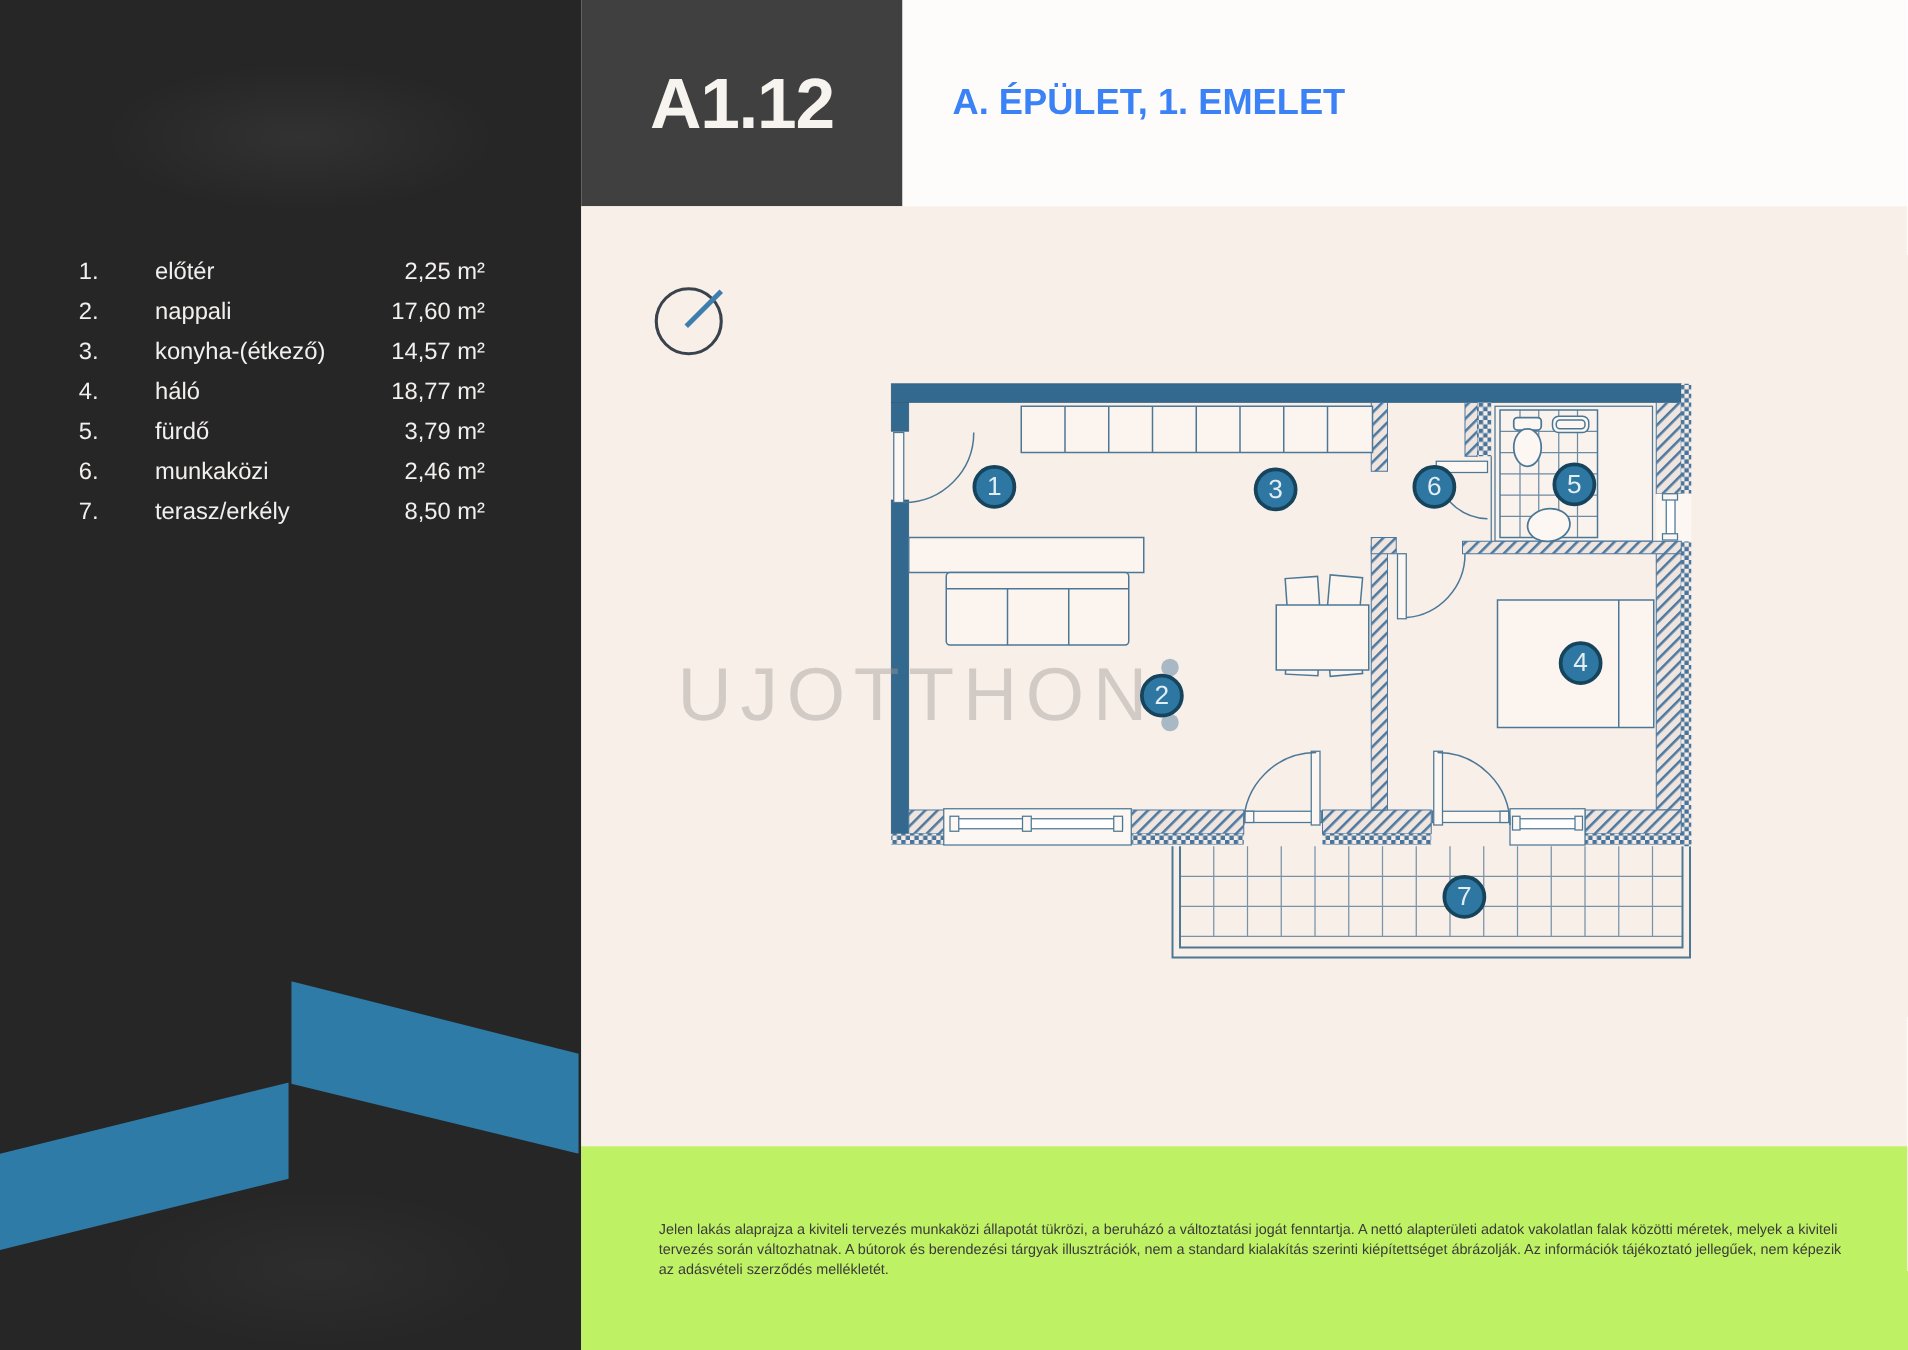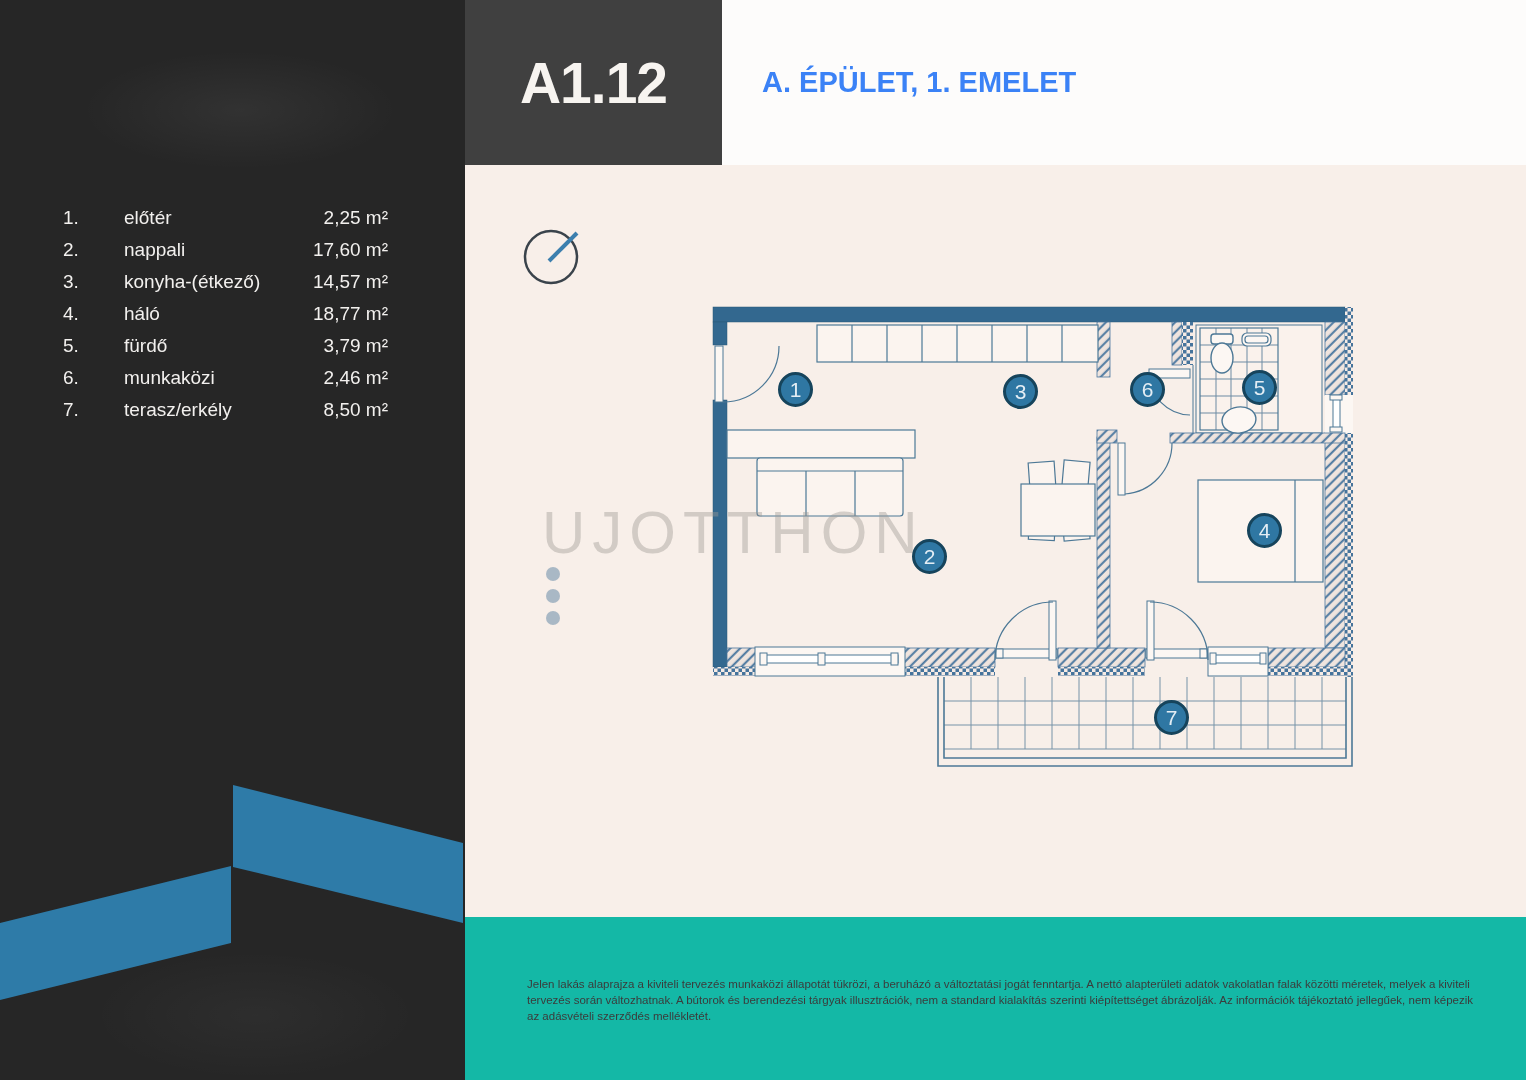--- a/index.html
+++ b/index.html
@@ -35,28 +35,28 @@
 
   
   .main{position:absolute;left:465px;top:165px;width:1061px;height:752px;background:#f8efe9;}
   .plan-svg{position:absolute;left:695px;top:295px;}
   .compass-svg{position:absolute;left:515px;top:220px;}
 
   .badge{position:absolute;width:35px;height:35px;border-radius:50%;
       background:#2f77a3;border:3px solid #16445c;box-sizing:border-box;
       color:#e3edf4;font-size:21px;display:flex;align-items:center;justify-content:center;z-index:3;}
 
-  .watermark{position:absolute;left:542px;top:498px;display:flex;align-items:flex-start;z-index:2;
-      pointer-events:none;flex-direction:column;}
+  .watermark{position:absolute;left:542px;top:521px;display:flex;align-items:center;z-index:2;
+      pointer-events:none;}
   .wm-text{font-size:60px;color:rgba(158,152,147,0.42);letter-spacing:7px;font-weight:normal;}
   .wm-dots{display:flex;flex-direction:column;gap:8px;margin:0 10px 0 4px;}
   .wm-dot{width:14px;height:14px;border-radius:50%;background:rgba(143,166,184,0.75);}
 
   
-  .footer{position:absolute;left:465px;top:917px;width:1061px;height:163px;background:#14b8a6;}
+  .footer{position:absolute;left:465px;top:917px;width:1061px;height:163px;background:#bef264;}
   .disclaimer{position:absolute;left:62px;top:60px;width:948px;font-size:11.5px;line-height:15.8px;
       color:#3b3b3b;}
 </style>
 </head>
 <body>
 
 <div class="sidebar">
   <div class="smudge-top"></div>
   <div class="smudge-bottom"></div>
 

